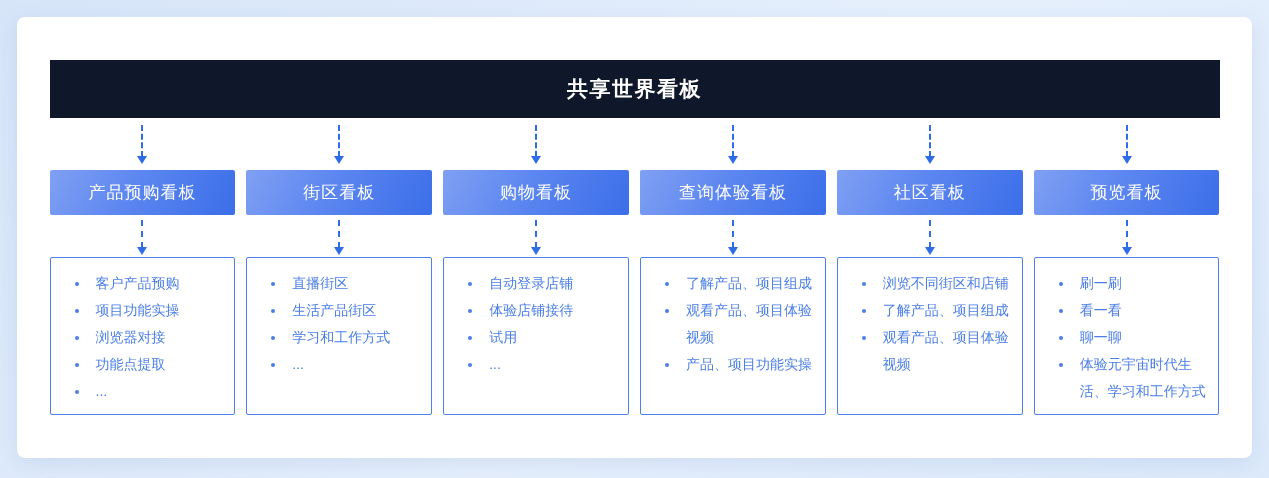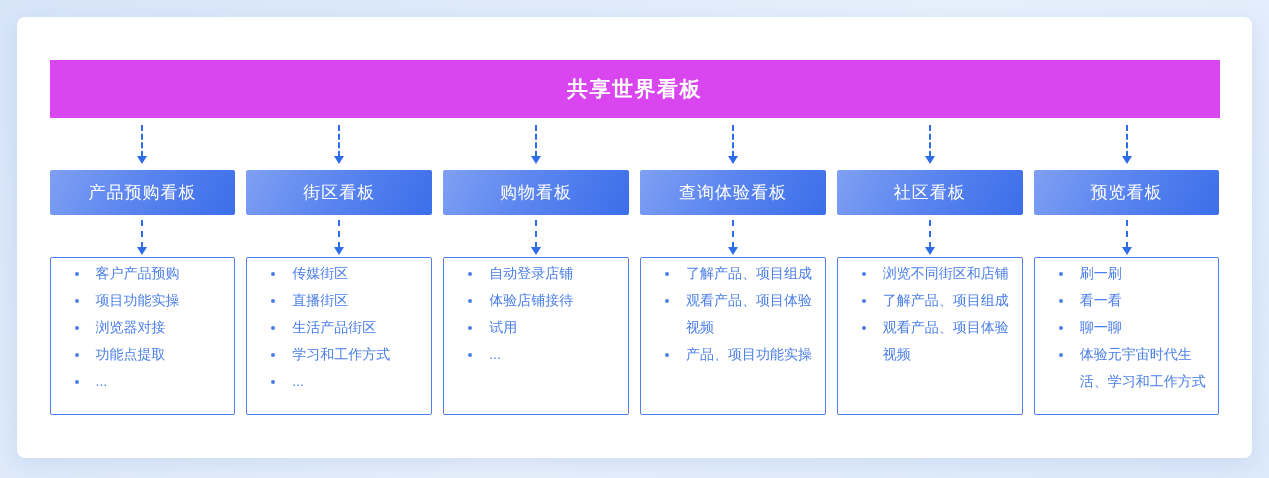--- a/index.html
+++ b/index.html
@@ -14,21 +14,21 @@
     position: absolute; left: 17px; top: 17px;
     width: 1235px; height: 441px;
     background: #ffffff;
     border-radius: 8px;
     box-shadow: 0 6px 22px rgba(110, 145, 200, 0.18);
   }
   .content { width: 1170px; margin: 43px auto 0 auto; }
 
   .header-bar {
     width: 100%; height: 58px;
-    background: #d946ef;
+    background: #0f172a;
     display: flex; align-items: center; justify-content: center;
   }
   .header-bar .header-title {
     color: #ffffff; font-size: 21px; font-weight: 700; letter-spacing: 1.5px;
   }
 
   .grid6 {
     display: grid;
     grid-template-columns: repeat(6, 1fr);
     column-gap: 11px;
@@ -61,21 +61,21 @@
     display: flex; align-items: center; justify-content: center;
     color: #ffffff; font-size: 17px; letter-spacing: 1px;
   }
 
   .list-row { height: 158px; }
   .list-box {
     height: 158px;
     background: #ffffff;
     border: 1.5px solid #4c80ee;
     border-radius: 2px;
-    padding: 2px 8px 8px 22px;
+    padding: 12px 8px 8px 22px;
     overflow: hidden;
   }
   .list-item {
     display: flex; align-items: flex-start;
     color: #4a7ee8; font-size: 14px; line-height: 27px;
   }
   .bullet {
     flex: none;
     width: 4px; height: 4px; border-radius: 50%;
     background: #4a7ee8;
@@ -176,24 +176,20 @@
               <span class="item-text">功能点提取</span>
             </div>
             <div class="list-item">
               <span class="bullet"></span>
               <span class="item-text">...</span>
             </div>
           </div>
           <div class="list-box">
             <div class="list-item">
               <span class="bullet"></span>
-              <span class="item-text">传媒街区</span>
-            </div>
-            <div class="list-item">
-              <span class="bullet"></span>
               <span class="item-text">直播街区</span>
             </div>
             <div class="list-item">
               <span class="bullet"></span>
               <span class="item-text">生活产品街区</span>
             </div>
             <div class="list-item">
               <span class="bullet"></span>
               <span class="item-text">学习和工作方式</span>
             </div>

